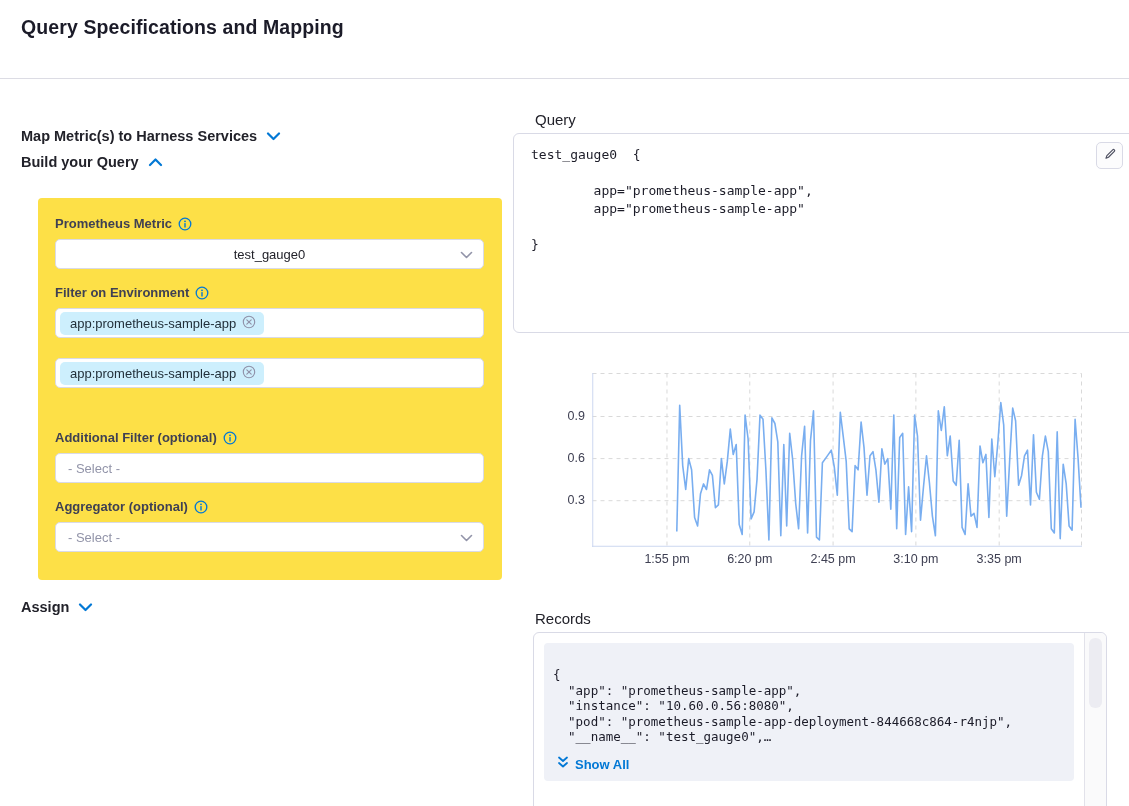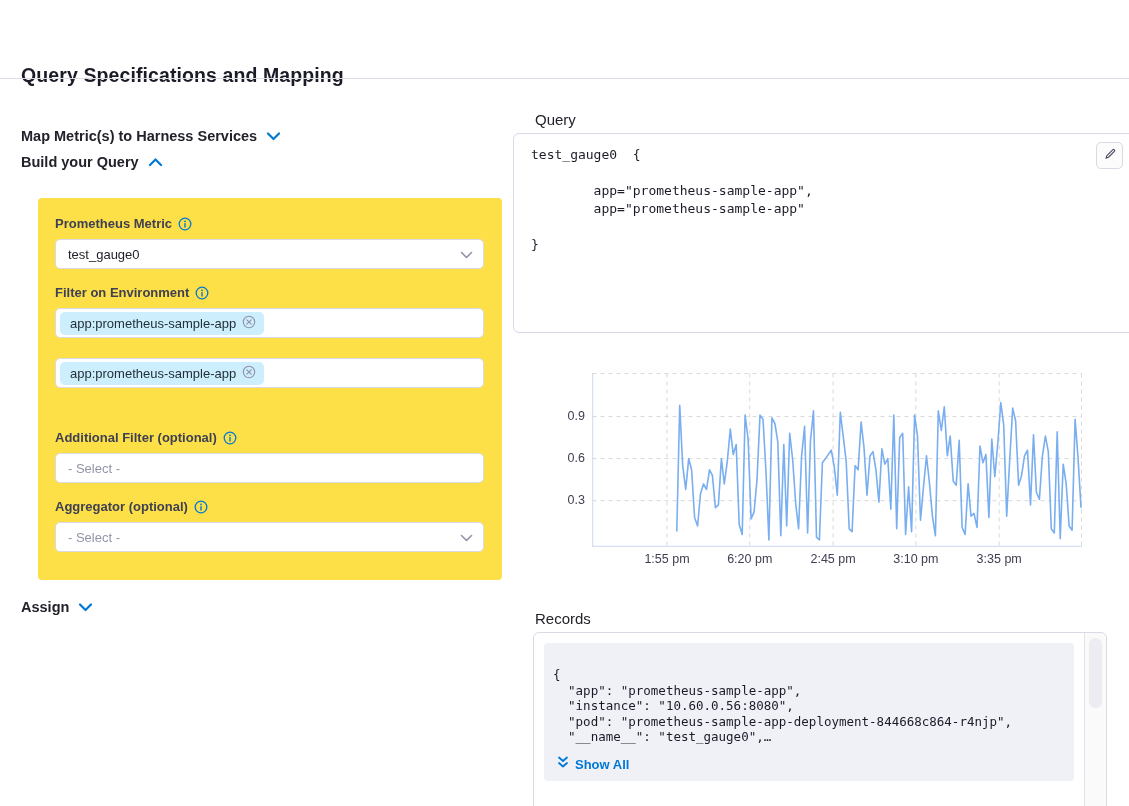--- a/index.html
+++ b/index.html
@@ -5,42 +5,42 @@
   * { box-sizing: border-box; }
   html,body { margin:0; padding:0; }
   body {
     width:1129px; height:806px; overflow:hidden; background:#fff;
     font-family:"Liberation Sans", sans-serif; color:#1c1c28;
     position:relative;
   }
   #app { position:absolute; inset:0; }
 
   
-  .page-title { position:absolute; left:21px; top:16px; font-size:19.5px; font-weight:700; color:#1b1b28; letter-spacing:.1px;margin-top:48px; }
+  .page-title { position:absolute; left:21px; top:16px; font-size:19.5px; font-weight:700; color:#1b1b28; letter-spacing:.1px; }
   .page-subtitle { position:absolute; left:21px; top:47px; font-size:13px; color:#6b6d85; }
   .header-divider { position:absolute; left:0; top:78px; width:1129px; height:1px; background:#dcdce4; }
 
   
   .section-header { position:absolute; display:flex; align-items:center; gap:9px; cursor:pointer; }
   .section-header .sh-label { font-size:14.5px; font-weight:700; color:#22222a; }
   .sh-map { left:21px; top:127px; }
   .sh-build { left:21px; top:153px; }
   .sh-assign { left:21px; top:598px; }
 
   .form-panel { position:absolute; left:38px; top:198px; width:464px; height:382px; background:#fde047; border-radius:4px; }
   .field { position:absolute; left:17px; width:429px; }
   .field-label { display:flex; align-items:center; gap:6px; font-size:13px; font-weight:600; color:#3f4053; margin-bottom:8px; }
   .control { position:relative; width:429px; height:30px; background:#fff; border:1px solid #d9dae6; border-radius:5px; display:flex; align-items:center; padding:0 12px; }
   .control .value-text { font-size:13px; color:#22222a; }
   .control .placeholder-text { font-size:13px; color:#9championa; color:#9294a9; }
   .control .dd-chevron { position:absolute; right:10px; top:50%; transform:translateY(-50%); }
   .control.has-chip { padding:14px 4px; }
   .chip { display:inline-flex; align-items:center; gap:6px; background:#cdeffd; border-radius:5px; padding:3px 8px 3px 10px; font-size:13px; color:#22303a; }
 
-  .f1 { top:18px; }  .f1 .control { margin-top:0; }
+  .f1 { top:18px; }  .f1 .control { margin-top:0;justify-content:center; }
   .f2 { top:87px; }
   .f3 { top:160px; }
   .f4 { top:232px; }
   .f5 { top:301px; }
 
   
   .info-icon { display:inline-block; width:14px; height:14px; }
 
   
   .box-label { position:absolute; font-size:15px; color:#22222a; }

